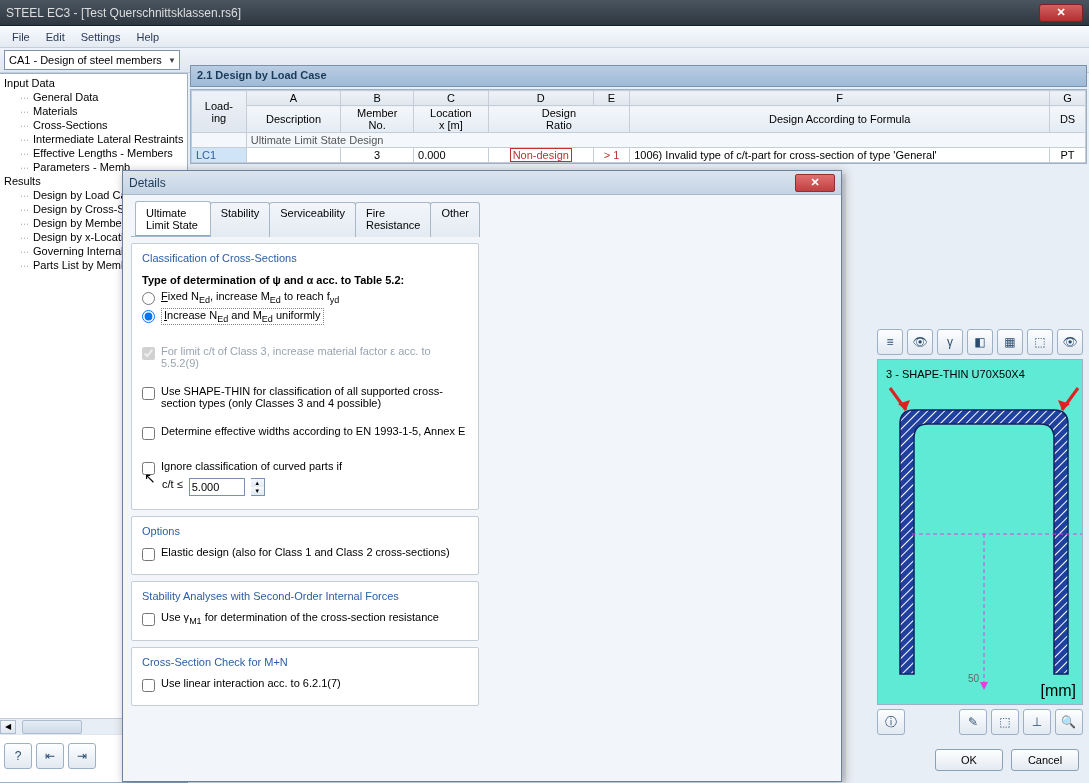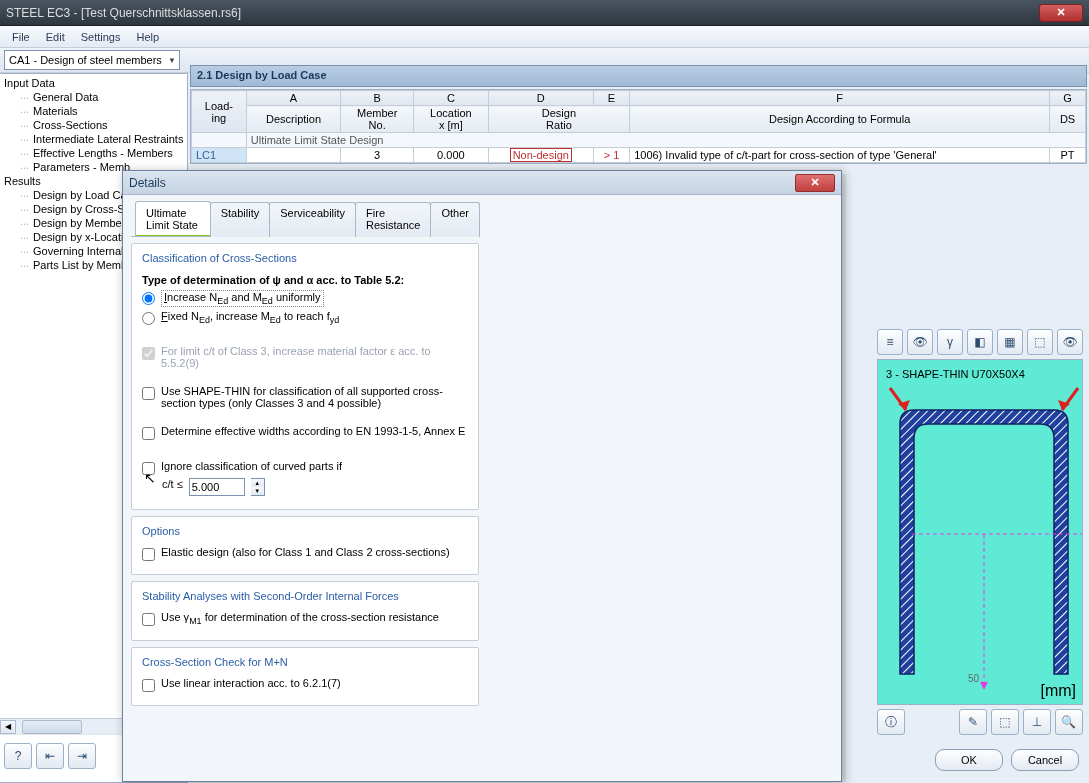--- a/index.html
+++ b/index.html
@@ -56,21 +56,21 @@
 .cs-view { width:206px; height:346px; background:#5eead4; border:1px solid #9cb0c8; position:relative; padding:8px;}
 .cs-title { font-size:11px; color:#000; margin-bottom:4px;}
 .shape-svg { width:196px; height:310px;}
 .mm-label { position:absolute; right:6px; bottom:4px; font-size:16px;}
 .dim-label { position:absolute; left:90px; bottom:20px; font-size:10px; color:#666;}
 
 .cs-buttons { display:flex; gap:4px; margin-top:4px; justify-content:space-between;}
 .cs-buttons .spacer { flex:1;}
 
 .dlg-buttons { position:absolute; right:10px; bottom:12px; display:flex; gap:8px;}
-.std-btn { width:68px; height:22px; background:linear-gradient(#fdfeff,#e4eaf2); border:1px solid #8aa0b8; border-radius:9px; display:flex;align-items:center;justify-content:center;}
+.std-btn { width:68px; height:22px; background:linear-gradient(#fdfeff,#e4eaf2); border:1px solid #8aa0b8; border-radius:3px; display:flex;align-items:center;justify-content:center;}
 
 
 .modal-shadow { position:absolute; left:126px; top:174px; width:720px; height:608px; background:rgba(0,0,0,0.05);}
 .modal { position:absolute; left:122px; top:170px; width:720px; height:612px; background:#f2f5fa; border:1px solid #6a82a0; box-shadow:2px 2px 10px rgba(0,0,0,0.3);}
 .modal-title { height:24px; background:linear-gradient(#dbe4ef,#c5d4e4); display:flex; align-items:center; padding:0 6px; border-bottom:1px solid #aab9ca;}
 .modal-title .txt { flex:1; font-size:12px; color:#1a3a5a;}
 .modal-close { width:40px; height:18px; background:linear-gradient(#e07070,#c04040); border:1px solid #903030; border-radius:2px; display:flex;align-items:center;justify-content:center;color:#fff;font-weight:bold;}
 
 .modal-body { position:absolute; top:30px; left:8px; right:8px; bottom:8px; display:flex;}
 .modal-left { width:348px;}
@@ -170,21 +170,21 @@
           <th>DS</th>
         </tr>
         <tr class="sec-row">
               <td></td>
               <td colspan="7">Ultimate Limit State Design</td>
             </tr>
         <tr>
           <td class="lc-cell">LC1</td>
           <td></td>
           <td>3</td>
-          <td style="text-align:center">0.000</td>
+          <td style="text-align:left">0.000</td>
           <td><span class="non-design" style="border:1px solid #c03030;padding:0 2px">Non-design</span></td>
           <td class="gt1">&gt; 1</td>
           <td class="left">1006) Invalid type of c/t-part for cross-section of type 'General'</td>
           <td>PT</td>
         </tr>
       </tbody>
         </table>
     </div>
 
     <div class="right-panel">
@@ -252,26 +252,26 @@
         <div class="tab">Stability</div>
         <div class="tab">Serviceability</div>
         <div class="tab">Fire Resistance</div>
         <div class="tab">Other</div>
       </div>
 
       <div class="panel">
         <div class="legend">Classification of Cross-Sections</div>
         <div class="bold">Type of determination of ψ and α acc. to Table 5.2:</div>
         <div class="row">
+          <input type="radio" style="">
+          <span><u>F</u>ixed N<sub>Ed</sub>, increase M<sub>Ed</sub> to reach f<sub>yd</sub></span>
+        </div>
+        <div class="row">
           <input type="radio" checked="" style="">
           <span class="sel-radio"><u>I</u>ncrease N<sub>Ed</sub> and M<sub>Ed</sub> uniformly</span>
-        </div>
-        <div class="row">
-          <input type="radio" style="">
-          <span><u>F</u>ixed N<sub>Ed</sub>, increase M<sub>Ed</sub> to reach f<sub>yd</sub></span>
         </div>
         <div style="height:14px"></div>
         <div class="row disabled">
           <input type="checkbox" checked="" disabled="" style="">
           <span>For limit c/t of Class 3, increase material factor ε acc. to 5.5.2(9)</span>
         </div>
         <div style="height:10px"></div>
         <div class="row">
           <input type="checkbox" style="">
           <span>Use SHAPE-THIN for classification of all supported cross-section types (only Classes 3 and 4 possible)</span>

